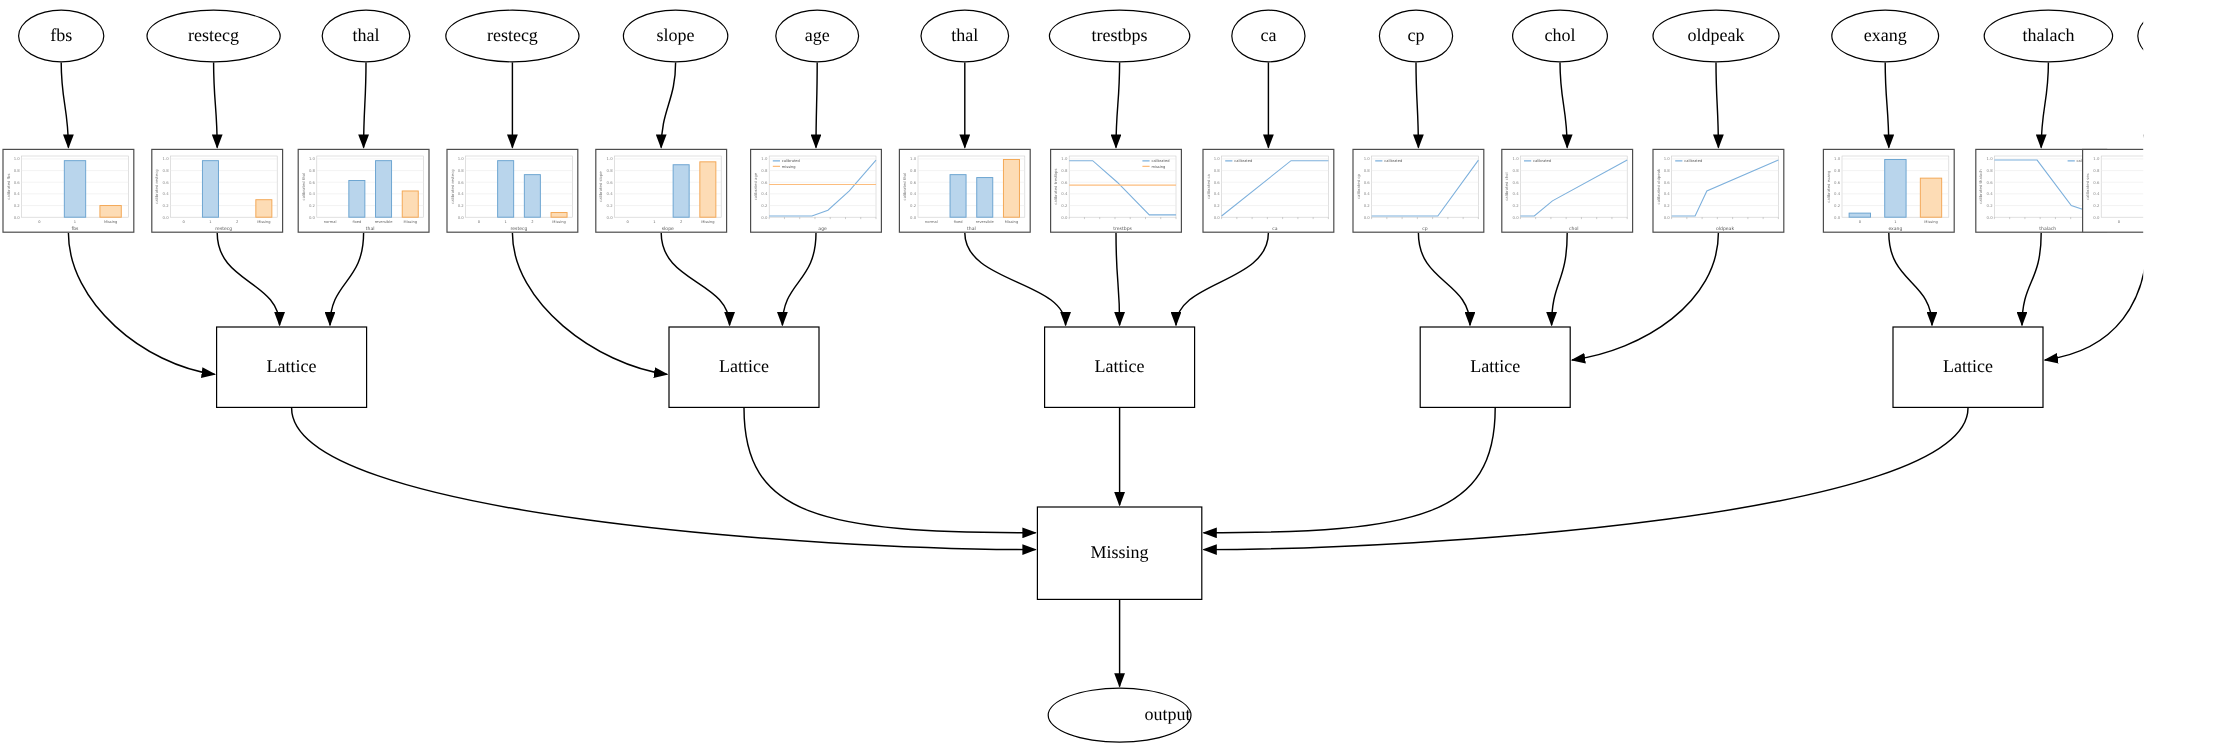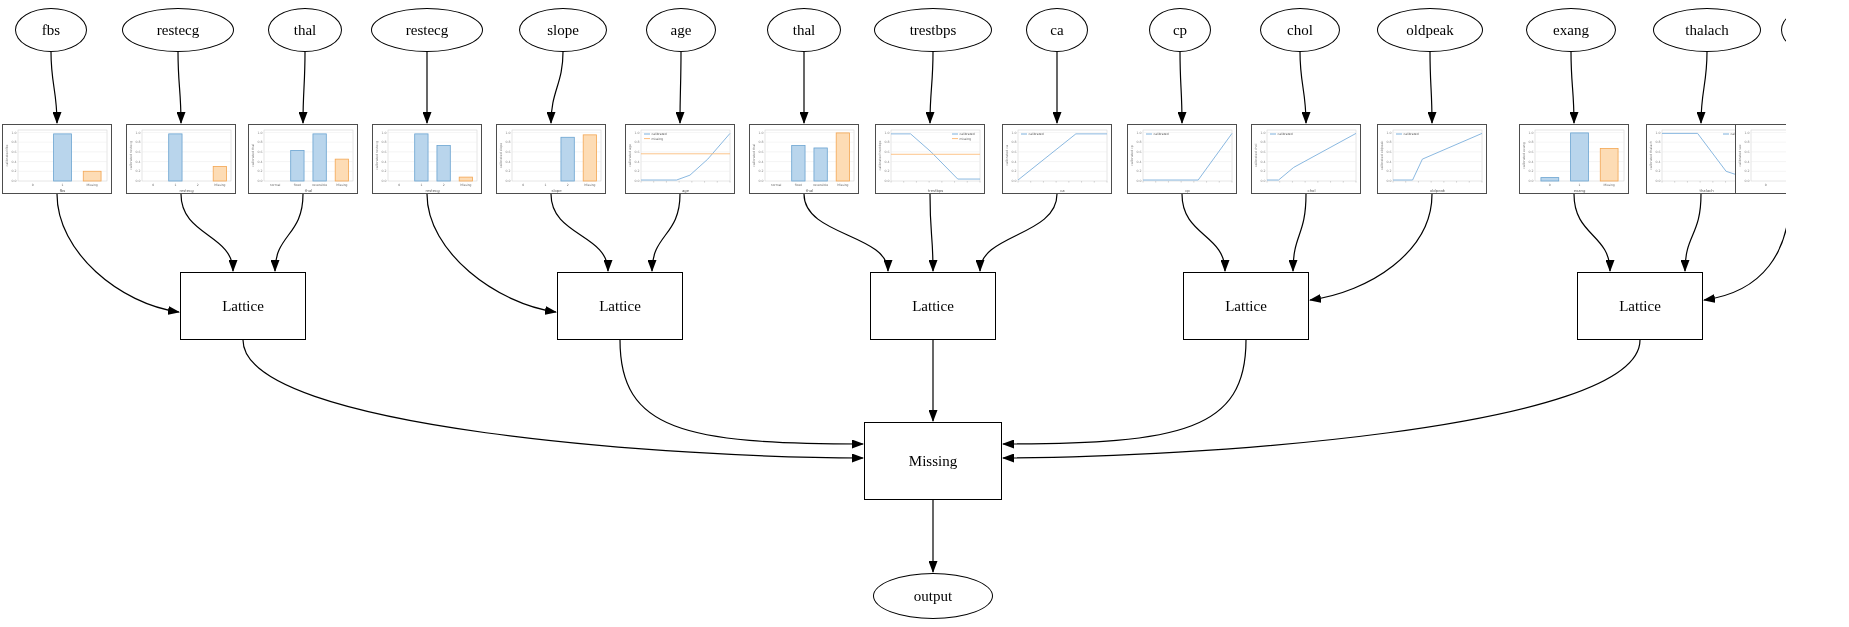--- a/index.html
+++ b/index.html
@@ -119,21 +119,21 @@
       </div>
       <div class="node box" style="left: 1183px; top: 272px; width: 126px; height: 68px;">
         <span>Lattice</span>
       </div>
       <div class="node box" style="left: 1577px; top: 272px; width: 126px; height: 68px;">
         <span>Lattice</span>
       </div>
       <div class="node box" style="left: 864px; top: 422px; width: 138px; height: 78px;">
         <span>Missing</span>
       </div>
-      <div class="node ellipse" style="left: 873px; top: 573px; width: 120px; height: 46px;">
+      <div class="node ellipse" style="left: 873px; top: 573px; width: 120px; height: 46px; justify-content: flex-end;">
         <span>output</span>
       </div>
       <div class="node chart" style="left: 2px; top: 124px; width: 110px; height: 70px;">
         <svg width="107" height="67" viewBox="0 0 107 67">
           <rect x="14" y="4" width="89" height="51" fill="#ffffff" stroke="#cccccc" stroke-width="0.5"></rect>
           <text x="12.5" y="56.1" text-anchor="end" font-size="3.2px" fill="#888" font-family="DejaVu Sans, sans-serif">0.0</text>
           <line x1="14" y1="45.285714285714285" x2="103" y2="45.285714285714285" stroke="#ebebeb" stroke-width="0.5"></line>
           <text x="12.5" y="46.385714285714286" text-anchor="end" font-size="3.2px" fill="#888" font-family="DejaVu Sans, sans-serif">0.2</text>
           <line x1="14" y1="35.57142857142857" x2="103" y2="35.57142857142857" stroke="#ebebeb" stroke-width="0.5"></line>
           <text x="12.5" y="36.67142857142857" text-anchor="end" font-size="3.2px" fill="#888" font-family="DejaVu Sans, sans-serif">0.4</text>

